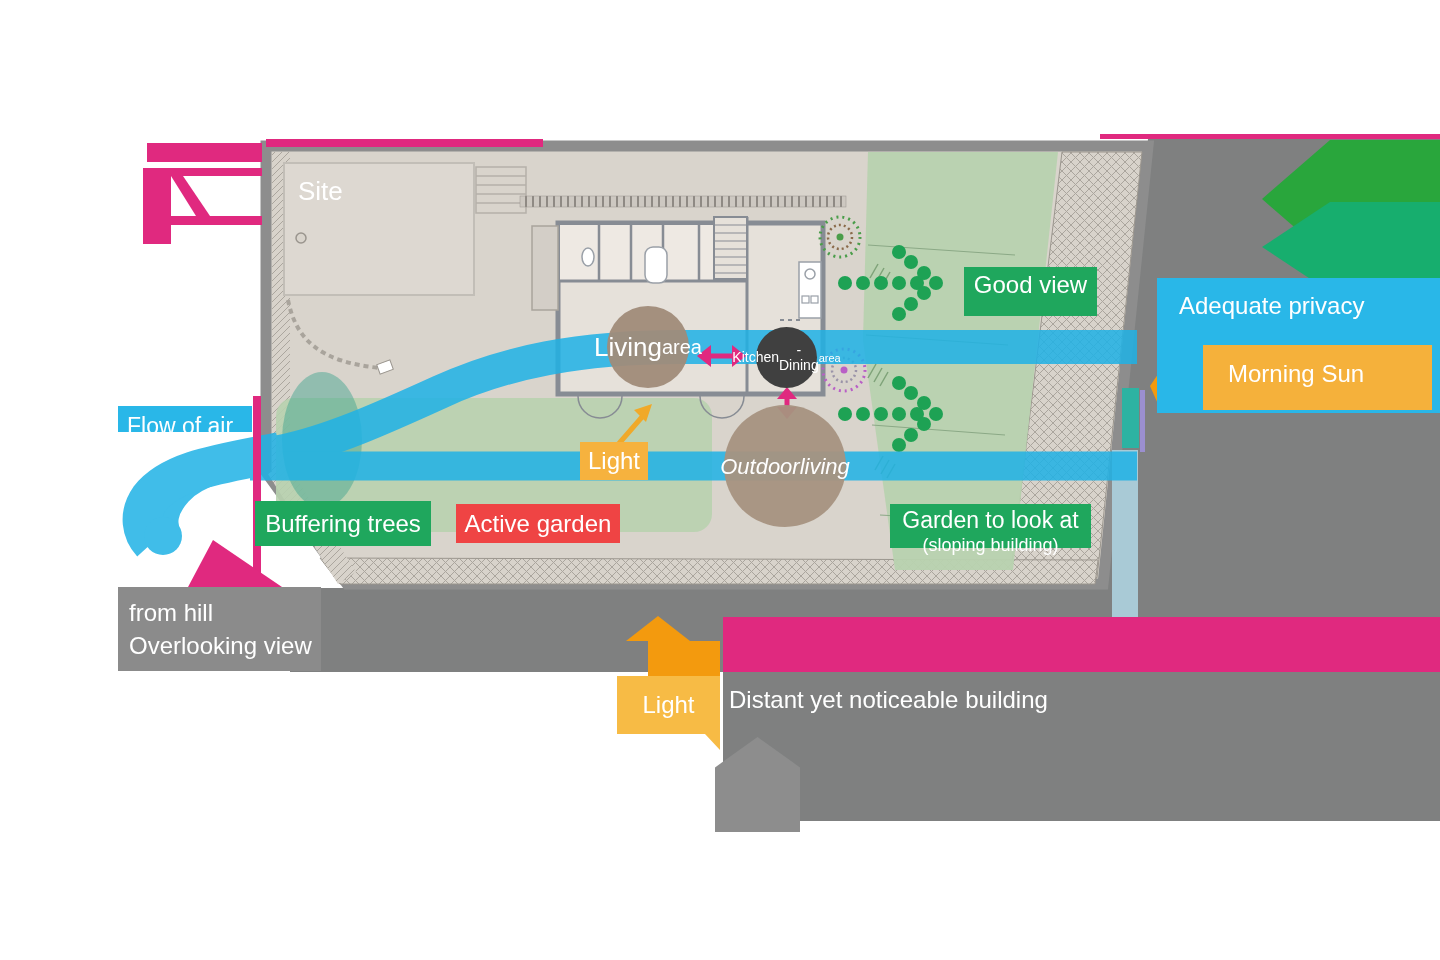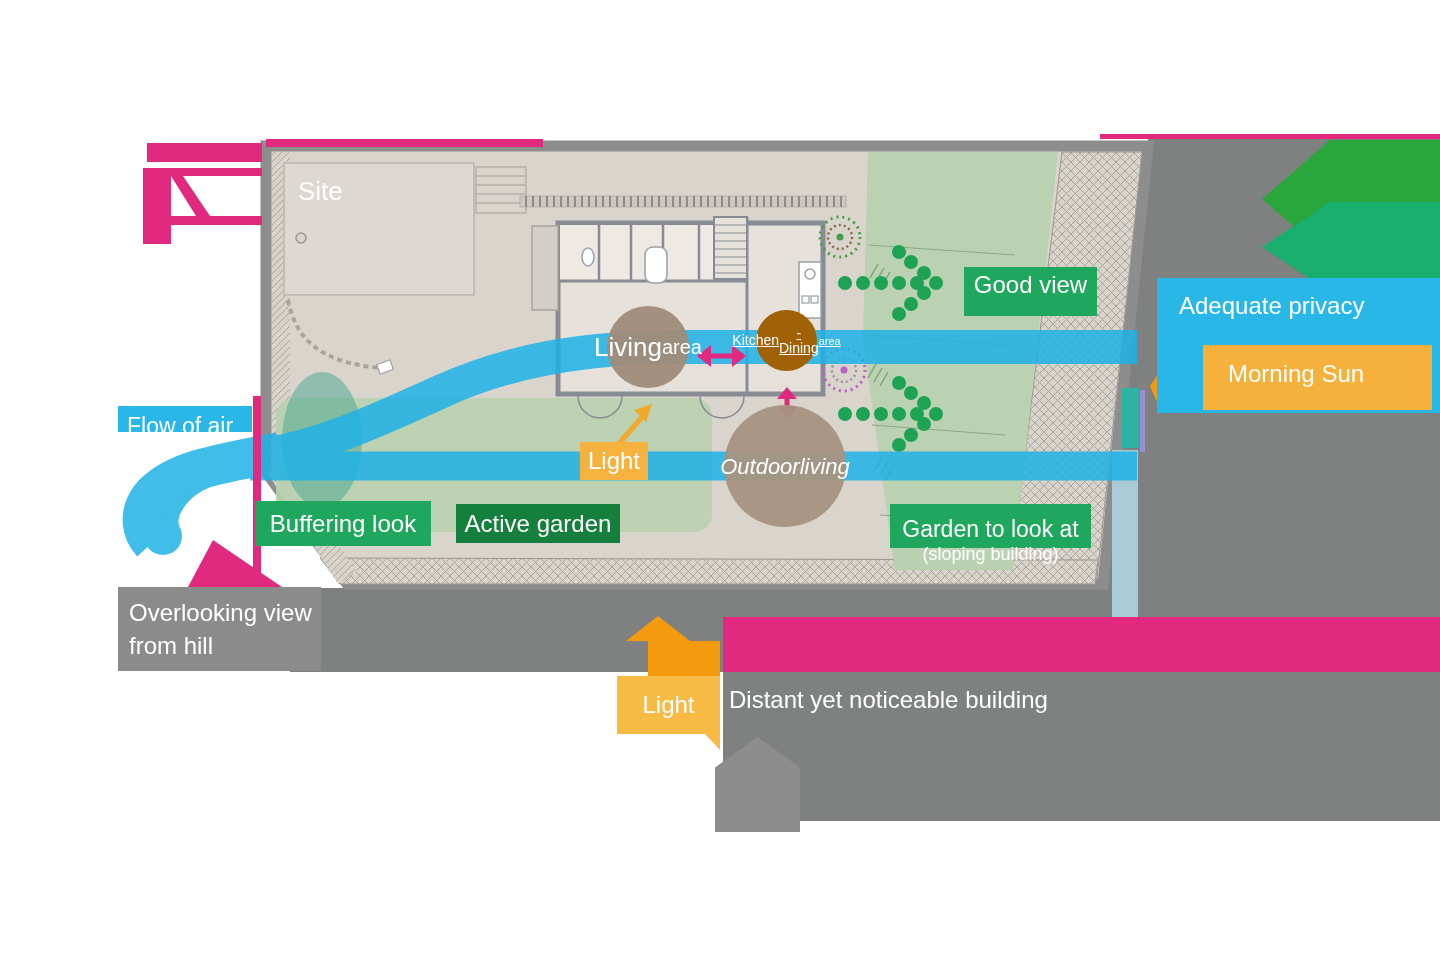--- a/index.html
+++ b/index.html
@@ -4,42 +4,42 @@
 <style>
   html,body{margin:0;padding:0;background:#fff;}
   .stage{position:relative;width:1440px;height:960px;background:#ffffff;overflow:hidden;
          font-family:"Liberation Sans",sans-serif;}
   .stage svg.base{position:absolute;left:0;top:0;}
 
   .lbl{position:absolute;color:#fff;white-space:nowrap;}
   .l-site{left:298px;top:176px;font-size:26px;}
   .l-flow{left:118px;top:406px;width:134px;height:26px;background:#29b7e8;font-size:23px;line-height:41px;padding-left:9px;box-sizing:border-box;}
   .l-buff{left:255px;top:501px;width:176px;height:45px;background:#1fa75d;font-size:24px;line-height:45px;text-align:center;}
-  .l-active{left:456px;top:504px;width:164px;height:39px;background:#15803d;font-size:24px;line-height:39px;text-align:center;}
+  .l-active{left:456px;top:504px;width:164px;height:39px;background:#ef4444;font-size:24px;line-height:39px;text-align:center;}
   .l-light1{left:580px;top:442px;width:68px;height:38px;background:#f6b23e;font-size:24px;line-height:38px;text-align:center;}
   .l-good{left:964px;top:267px;width:133px;height:49px;background:#1fa75d;font-size:24px;line-height:36px;text-align:center;}
-  .l-garden{left:890px;top:504px;width:201px;height:44px;background:#1fa75d;text-align:center;padding-top:12px;box-sizing:border-box;}
+  .l-garden{left:890px;top:504px;width:201px;height:44px;background:#1fa75d;text-align:center;padding-top:3px;box-sizing:border-box;}
   .l-garden .big{display:block;font-size:23px;line-height:27px;}
   .l-garden .small{display:block;font-size:18px;line-height:22px;}
   .l-privacy{left:1157px;top:278px;width:283px;height:135px;background:#29b7e8;font-size:24px;padding:14px 0 0 22px;box-sizing:border-box;}
   .l-morning{left:1203px;top:345px;width:229px;height:65px;background:#f5b13b;font-size:24px;padding:15px 0 0 25px;box-sizing:border-box;}
   .l-over{left:118px;top:587px;width:203px;height:84px;background:#8b8b8b;font-size:24px;padding:9px 0 0 11px;box-sizing:border-box;}
   .l-over span{display:block;line-height:33px;}
   .l-light2{left:617px;top:676px;width:103px;height:58px;background:#f7bb45;font-size:24px;line-height:58px;text-align:center;}
   .band-pink{left:723px;top:617px;width:717px;height:55px;background:#e0297f;}
   .box-distant{left:723px;top:672px;width:717px;height:149px;background:#7f8080;font-size:24px;padding:14px 0 0 6px;box-sizing:border-box;}
   .house{position:absolute;left:715px;top:737px;width:85px;height:95px;background:#8d8d8d;
          clip-path:polygon(0 32%,50% 0,100% 32%,100% 100%,0 100%);}
 
   .circle{position:absolute;border-radius:50%;color:#fff;display:flex;flex-direction:row;
           align-items:center;justify-content:center;text-align:center;}
   .c-living{left:607px;top:306px;width:82px;height:82px;background:rgba(160,139,121,.95);}
   .c-living .t1{font-size:26px;line-height:27px;}
   .c-living .t2{font-size:20px;line-height:21px;}
-  .c-kitchen{left:756px;top:310px;width:61px;height:61px;background:#a16207;text-decoration:underline;}
+  .c-kitchen{left:756px;top:327px;width:61px;height:61px;background:#404040;}
   .c-kitchen .t1,.c-kitchen .t2{font-size:14px;line-height:15px;}
   .c-kitchen .t3{font-size:11px;line-height:12px;}
   .c-outdoor{left:724px;top:405px;width:122px;height:122px;background:rgba(167,146,128,.95);font-style:italic;}
   .c-outdoor .t1,.c-outdoor .t2{font-size:22px;line-height:25px;}
 </style>
 </head>
 <body>
 
 <div class="stage">
 
@@ -205,40 +205,40 @@
     <path d="M787,396 L787,410" stroke-width="5" fill="none"></path>
     <polygon points="787,387 777,399 797,399" stroke="none"></polygon>
     <polygon points="787,419 777,407 797,407" stroke="none"></polygon>
   </g>
 </svg>
 
 <div class="lbl l-site">Site</div>
 
 <div class="lbl l-flow">Flow of air</div>
 
-<div class="lbl l-buff">Buffering look</div>
+<div class="lbl l-buff">Buffering trees</div>
 
 <div class="lbl l-active">Active garden</div>
 
 <div class="lbl l-light1">Light</div>
 
 <div class="lbl l-good">Good view</div>
 
 <div class="lbl l-garden">
   <span class="big">Garden to look at</span>
   <span class="small">(sloping building)</span>
 </div>
 
 <div class="lbl l-privacy">Adequate privacy</div>
 
 <div class="lbl l-morning">Morning Sun</div>
 
 <div class="lbl l-over">
+  <span>from hill</span>
   <span>Overlooking view</span>
-  <span>from hill</span>
 </div>
 
 <div class="lbl band-pink"></div>
 
 <div class="lbl box-distant">Distant yet noticeable building</div>
 
 <div class="house"></div>
 
 <div class="lbl l-light2">Light</div>
 

